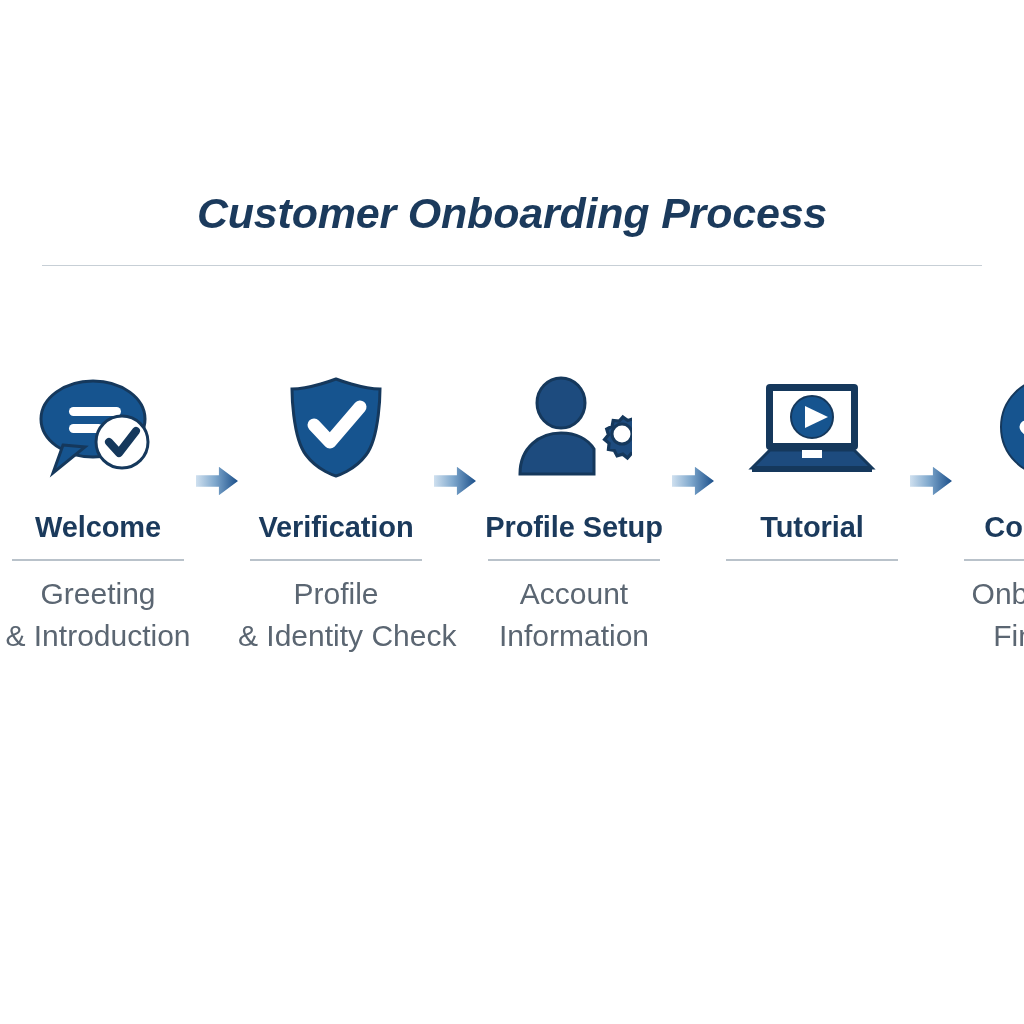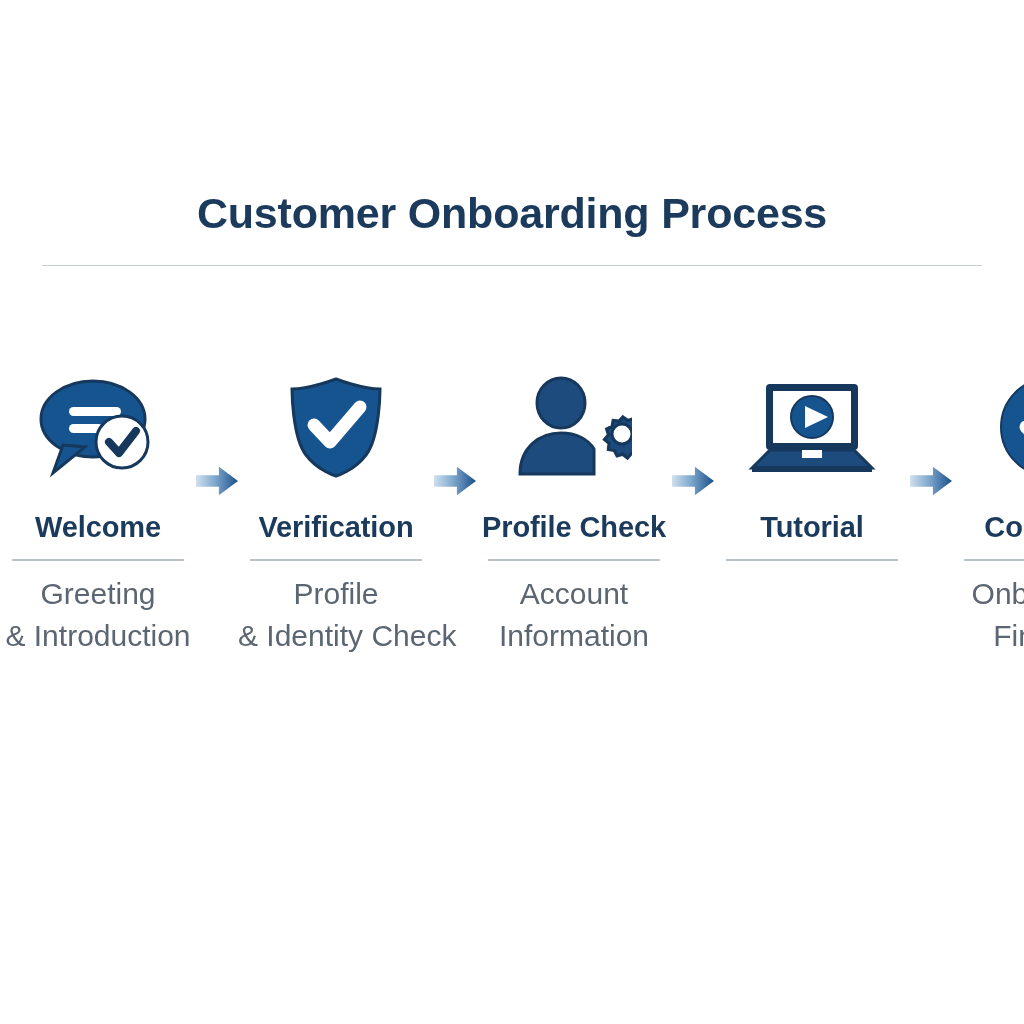--- a/index.html
+++ b/index.html
@@ -20,20 +20,21 @@
     background: #ffffff;
   }
 
   
   .title-block {
     position: absolute;
     left: 0;
     top: 190px;
     width: 1024px;
     text-align: center;
+    font-style: italic;
   }
   .title {
     font-family: "Liberation Sans Narrow", "Liberation Sans", sans-serif;
     font-size: 43px;
     font-weight: bold;
     letter-spacing: -0.2px;
     color: #1b3a5c;
     line-height: 1.1;
     white-space: nowrap;
   }
@@ -198,21 +199,21 @@
             <g>
               <path d="M88 40 l7 0 2 -8 10 0 2 8 7 0 0 10 -8 2 0 10 8 2 0 10 -7 0 -2 8 -10 0 -2 -8 -7 0 0 -10 8 -2 0 -10 -8 -2 Z" fill="none"></path>
               <g transform="translate(89,44)">
                 <path d="M24 0 l4.5 3.2 5.3 -1.6 2.6 5 5.4 1 -0.6 5.6 4.2 3.6 -3.6 4.3 1.6 5.3 -5 2.6 -1 5.4 -5.6 -0.6 -3.6 4.2 -4.3 -3.6 -5.3 1.6 -2.6 -5 -5.4 -1 0.6 -5.6 -4.2 -3.6 3.6 -4.3 -1.6 -5.3 5 -2.6 1 -5.4 5.6 0.6 Z" fill="#1d4b7e" stroke="#15385c" stroke-width="3" transform="translate(-8,-2) scale(1.08)"></path>
                 <circle cx="17" cy="15" r="10" fill="#ffffff" stroke="#15385c" stroke-width="3"></circle>
               </g>
             </g>
           </svg>
         </span>
       </div>
-      <div class="step-label">Profile Check</div>
+      <div class="step-label">Profile Setup</div>
       <div class="step-rule"></div>
       <div class="step-desc">
         <div>Account</div>
         <div>Information</div>
       </div>
     </div>
 
     <div class="arrow">
       <svg width="44" height="34" viewBox="0 0 44 34">
         <defs>

